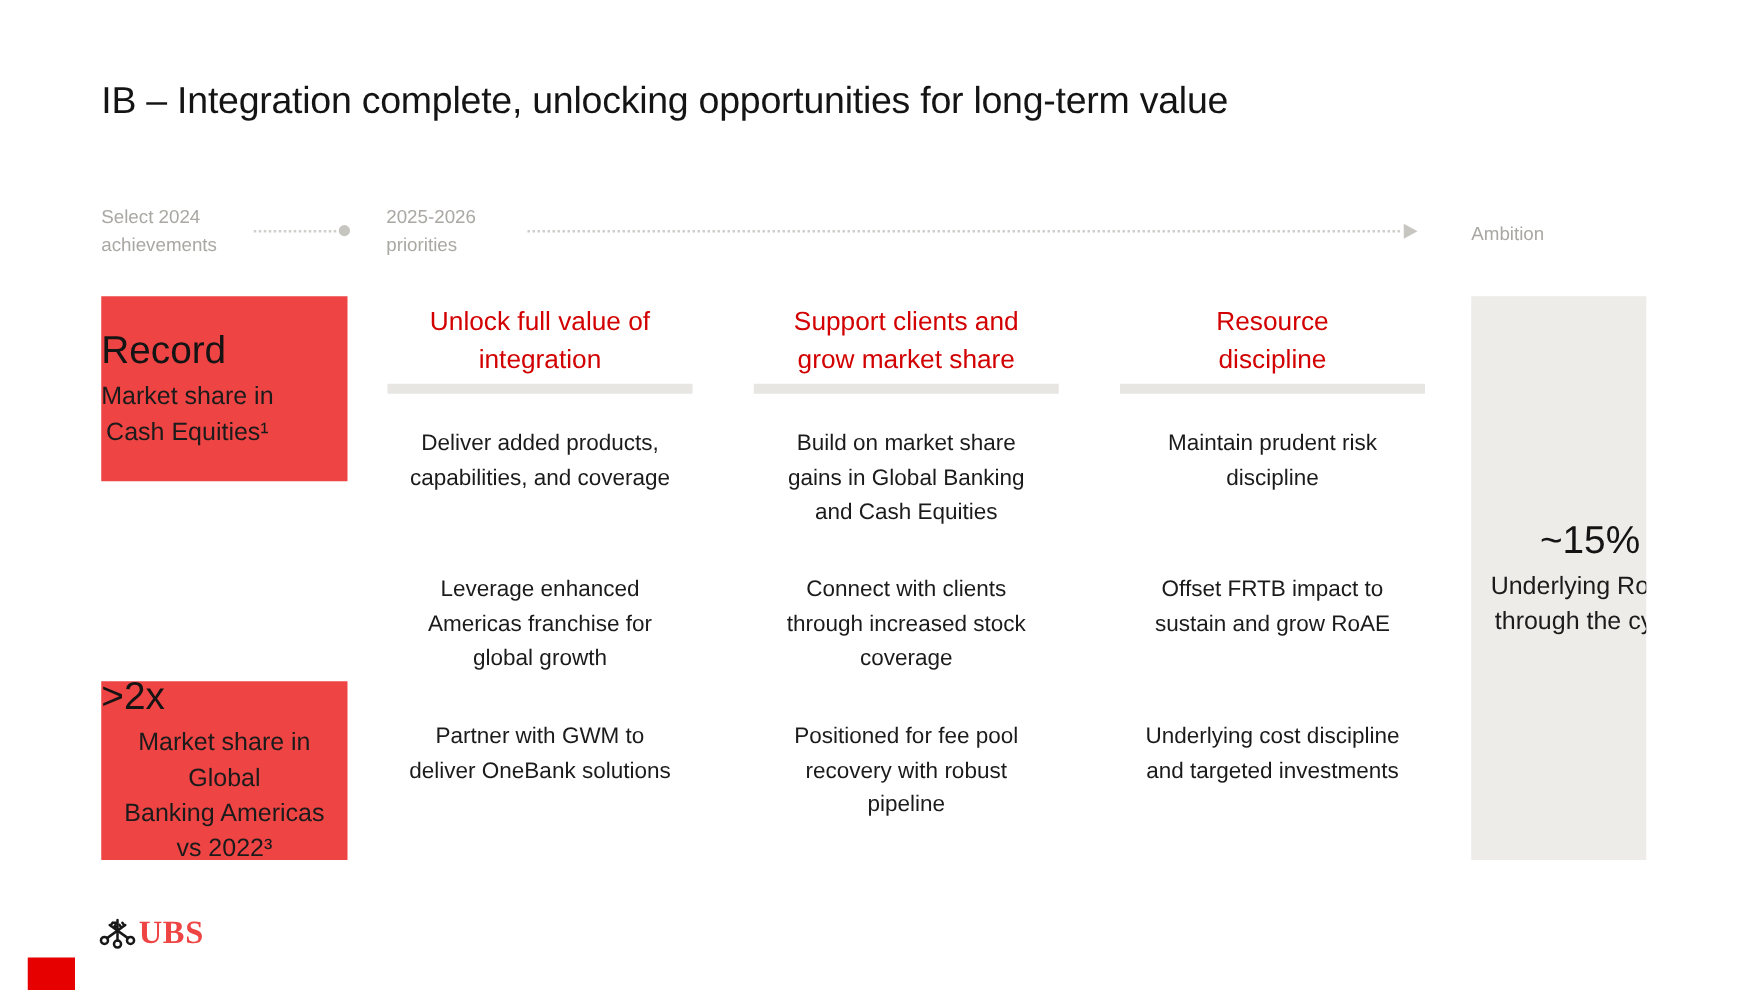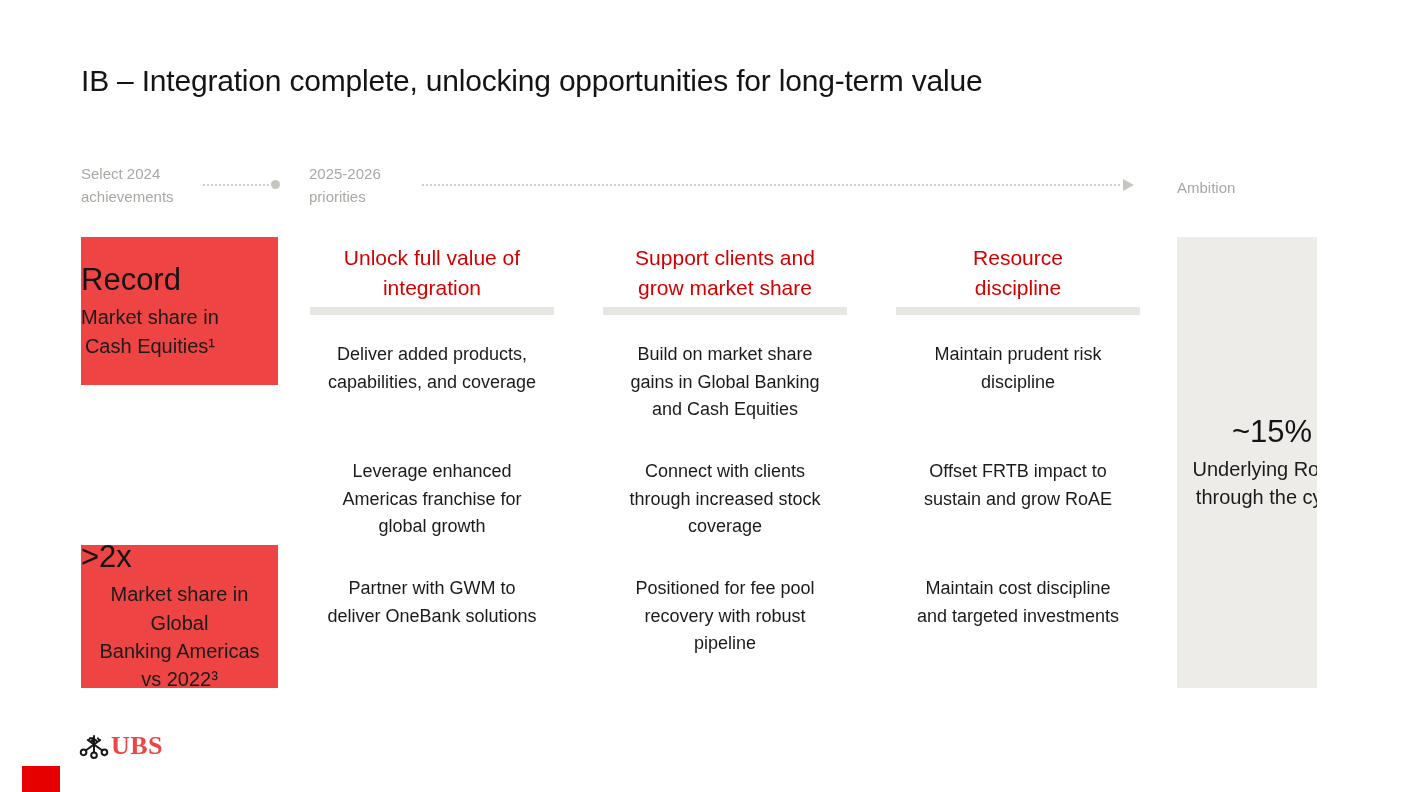--- a/index.html
+++ b/index.html
@@ -117,21 +117,21 @@
   </div>
 
   <div class="pcol pcol3">
     <div class="pcol-heading">Resource
 discipline</div>
     <div class="pcol-bar"></div>
     <div class="pitem i1">Maintain prudent risk
 discipline</div>
     <div class="pitem i2">Offset FRTB impact to
 sustain and grow RoAE</div>
-    <div class="pitem i3">Maintain cost discipline
+    <div class="pitem i3">Underlying cost discipline
 and targeted investments</div>
   </div>
 
   <div class="ambbox">
     <div class="stat-value">~15%</div>
     <div class="stat-caption">Underlying RoAE,
 through the cycle</div>
   </div>
 
   <span class="keys-icon">

